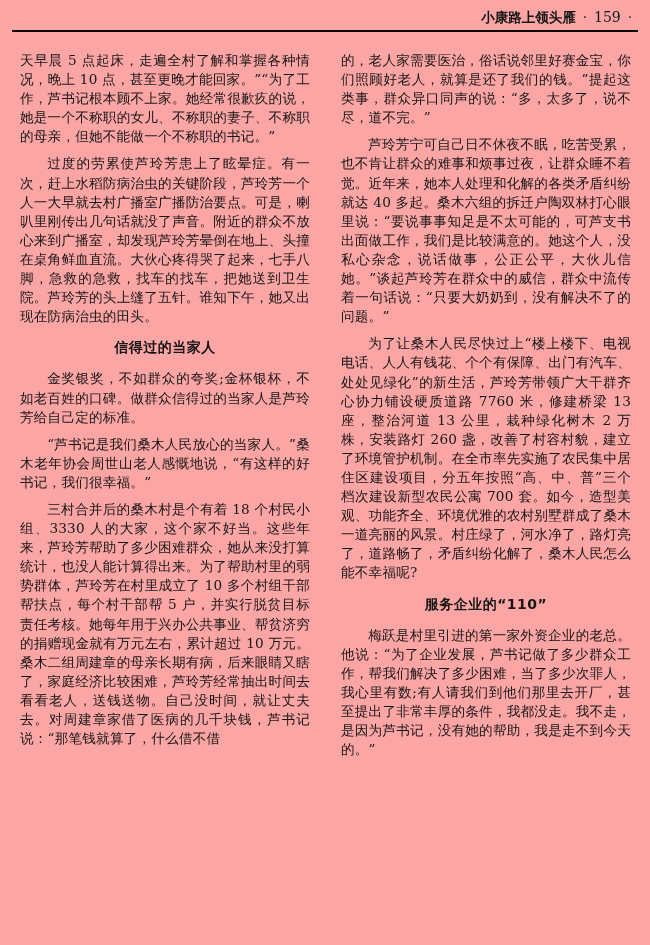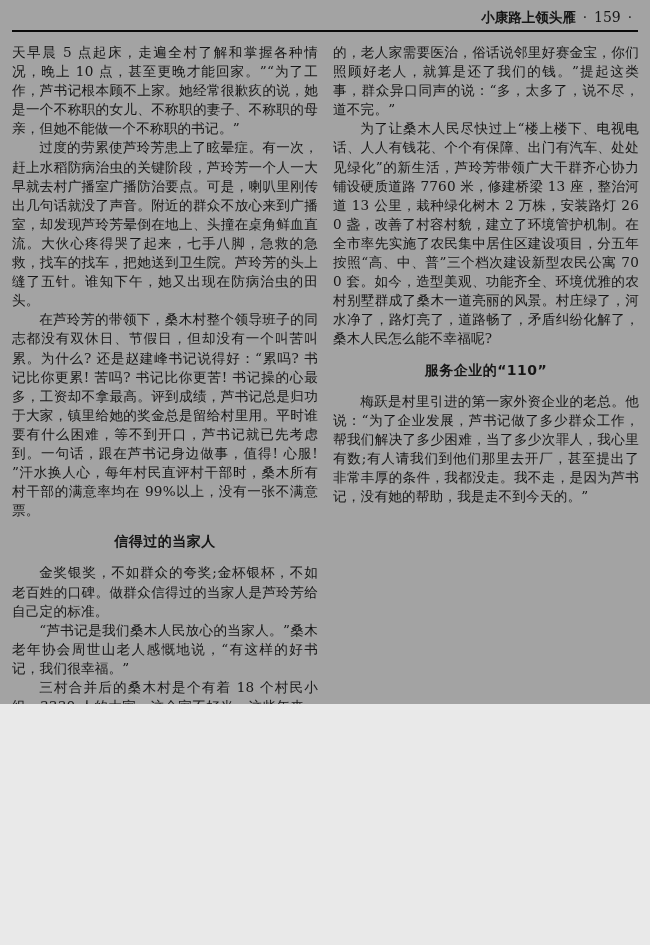--- a/index.html
+++ b/index.html
@@ -3,23 +3,23 @@
 <meta charset="utf-8">
 <style>
   html, body {
     margin: 0;
     padding: 0;
     background: #e9e9e9;
   }
   .page {
     position: relative;
     width: 650px;
-    height: 704px;
+    height: 945px;
     margin: 0 auto;
-    background: #a3a3a3;
+    background: #fca5a5;
     color: #161616;
     box-sizing: border-box;
     padding: 7px 12px 6px 12px;
     overflow: hidden;
     font-family: "DejaVu Serif", serif;
   }
   .page-header {
     display: flex;
     justify-content: flex-end;
     align-items: baseline;
@@ -42,21 +42,21 @@
   .columns {
     display: flex;
     column-gap: 15px;
     margin-top: 11px;
   }
   .column {
     width: 306px;
     flex: 0 0 306px;
   }
   .para {
-    margin: 0;
+    margin: 8px;
     font-size: 13.6px;
     line-height: 19.1px;
     text-align: justify;
     text-indent: 2em;
     letter-spacing: 0.2px;
     word-break: break-all;
   }
   .para.no-indent {
     text-indent: 0;
   }
@@ -78,26 +78,26 @@
     <span>小康路上领头雁</span>
     <span class="dot">·</span>
     <span class="pg-num">159</span>
     <span class="dot">·</span>
   </div>
 
   <div class="columns">
     <div class="column">
         <p class="para no-indent">天早晨 5 点起床，走遍全村了解和掌握各种情况，晚上 10 点，甚至更晚才能回家。”“为了工作，芦书记根本顾不上家。她经常很歉疚的说，她是一个不称职的女儿、不称职的妻子、不称职的母亲，但她不能做一个不称职的书记。”</p>
         <p class="para">过度的劳累使芦玲芳患上了眩晕症。有一次，赶上水稻防病治虫的关键阶段，芦玲芳一个人一大早就去村广播室广播防治要点。可是，喇叭里刚传出几句话就没了声音。附近的群众不放心来到广播室，却发现芦玲芳晕倒在地上、头撞在桌角鲜血直流。大伙心疼得哭了起来，七手八脚，急救的急救，找车的找车，把她送到卫生院。芦玲芳的头上缝了五针。谁知下午，她又出现在防病治虫的田头。</p>
-        <p class="para">在芦玲芳的带领下，桑木村整个领导班子的同志都没有双休日、节假日，但却没有一个叫苦叫累。为什么? 还是赵建峰书记说得好：“累吗? 书记比你更累! 苦吗? 书记比你更苦! 书记操的心最多，工资却不拿最高。评到成绩，芦书记总是归功于大家，镇里给她的奖金总是留给村里用。平时谁要有什么困难，等不到开口，芦书记就已先考虑到。一句话，跟在芦书记身边做事，值得! 心服! ”汗水换人心，每年村民直评村干部时，桑木所有村干部的满意率均在 99%以上，没有一张不满意票。</p>
         <h3 class="section-heading">信得过的当家人</h3>
         <p class="para">金奖银奖，不如群众的夸奖;金杯银杯，不如老百姓的口碑。做群众信得过的当家人是芦玲芳给自己定的标准。</p>
         <p class="para">“芦书记是我们桑木人民放心的当家人。”桑木老年协会周世山老人感慨地说，“有这样的好书记，我们很幸福。”</p>
         <p class="para">三村合并后的桑木村是个有着 18 个村民小组、3330 人的大家，这个家不好当。这些年来，芦玲芳帮助了多少困难群众，她从来没打算统计，也没人能计算得出来。为了帮助村里的弱势群体，芦玲芳在村里成立了 10 多个村组干部帮扶点，每个村干部帮 5 户，并实行脱贫目标责任考核。她每年用于兴办公共事业、帮贫济穷的捐赠现金就有万元左右，累计超过 10 万元。桑木二组周建章的母亲长期有病，后来眼睛又瞎了，家庭经济比较困难，芦玲芳经常抽出时间去看看老人，送钱送物。自己没时间，就让丈夫去。对周建章家借了医病的几千块钱，芦书记说：“那笔钱就算了，什么借不借</p>
       </div>
     <div class="column">
         <p class="para no-indent">的，老人家需要医治，俗话说邻里好赛金宝，你们照顾好老人，就算是还了我们的钱。”提起这类事，群众异口同声的说：“多，太多了，说不尽，道不完。”</p>
+        <p class="para">芦玲芳宁可自己日不休夜不眠，吃苦受累，也不肯让群众的难事和烦事过夜，让群众睡不着觉。近年来，她本人处理和化解的各类矛盾纠纷就达 40 多起。桑木六组的拆迁户陶双林打心眼里说：“要说事事知足是不太可能的，可芦支书出面做工作，我们是比较满意的。她这个人，没私心杂念，说话做事，公正公平，大伙儿信她。”谈起芦玲芳在群众中的威信，群众中流传着一句话说：“只要大奶奶到，没有解决不了的问题。”</p>
         <p class="para">为了让桑木人民尽快过上“楼上楼下、电视电话、人人有钱花、个个有保障、出门有汽车、处处见绿化”的新生活，芦玲芳带领广大干群齐心协力铺设硬质道路 7760 米，修建桥梁 13 座，整治河道 13 公里，栽种绿化树木 2 万株，安装路灯 260 盏，改善了村容村貌，建立了环境管护机制。在全市率先实施了农民集中居住区建设项目，分五年按照“高、中、普”三个档次建设新型农民公寓 700 套。如今，造型美观、功能齐全、环境优雅的农村别墅群成了桑木一道亮丽的风景。村庄绿了，河水净了，路灯亮了，道路畅了，矛盾纠纷化解了，桑木人民怎么能不幸福呢?</p>
         <h3 class="section-heading">服务企业的“110”</h3>
         <p class="para">梅跃是村里引进的第一家外资企业的老总。他说：“为了企业发展，芦书记做了多少群众工作，帮我们解决了多少困难，当了多少次罪人，我心里有数;有人请我们到他们那里去开厂，甚至提出了非常丰厚的条件，我都没走。我不走，是因为芦书记，没有她的帮助，我是走不到今天的。”</p>
       </div>
   </div>
 </div>
 
 </body></html>

